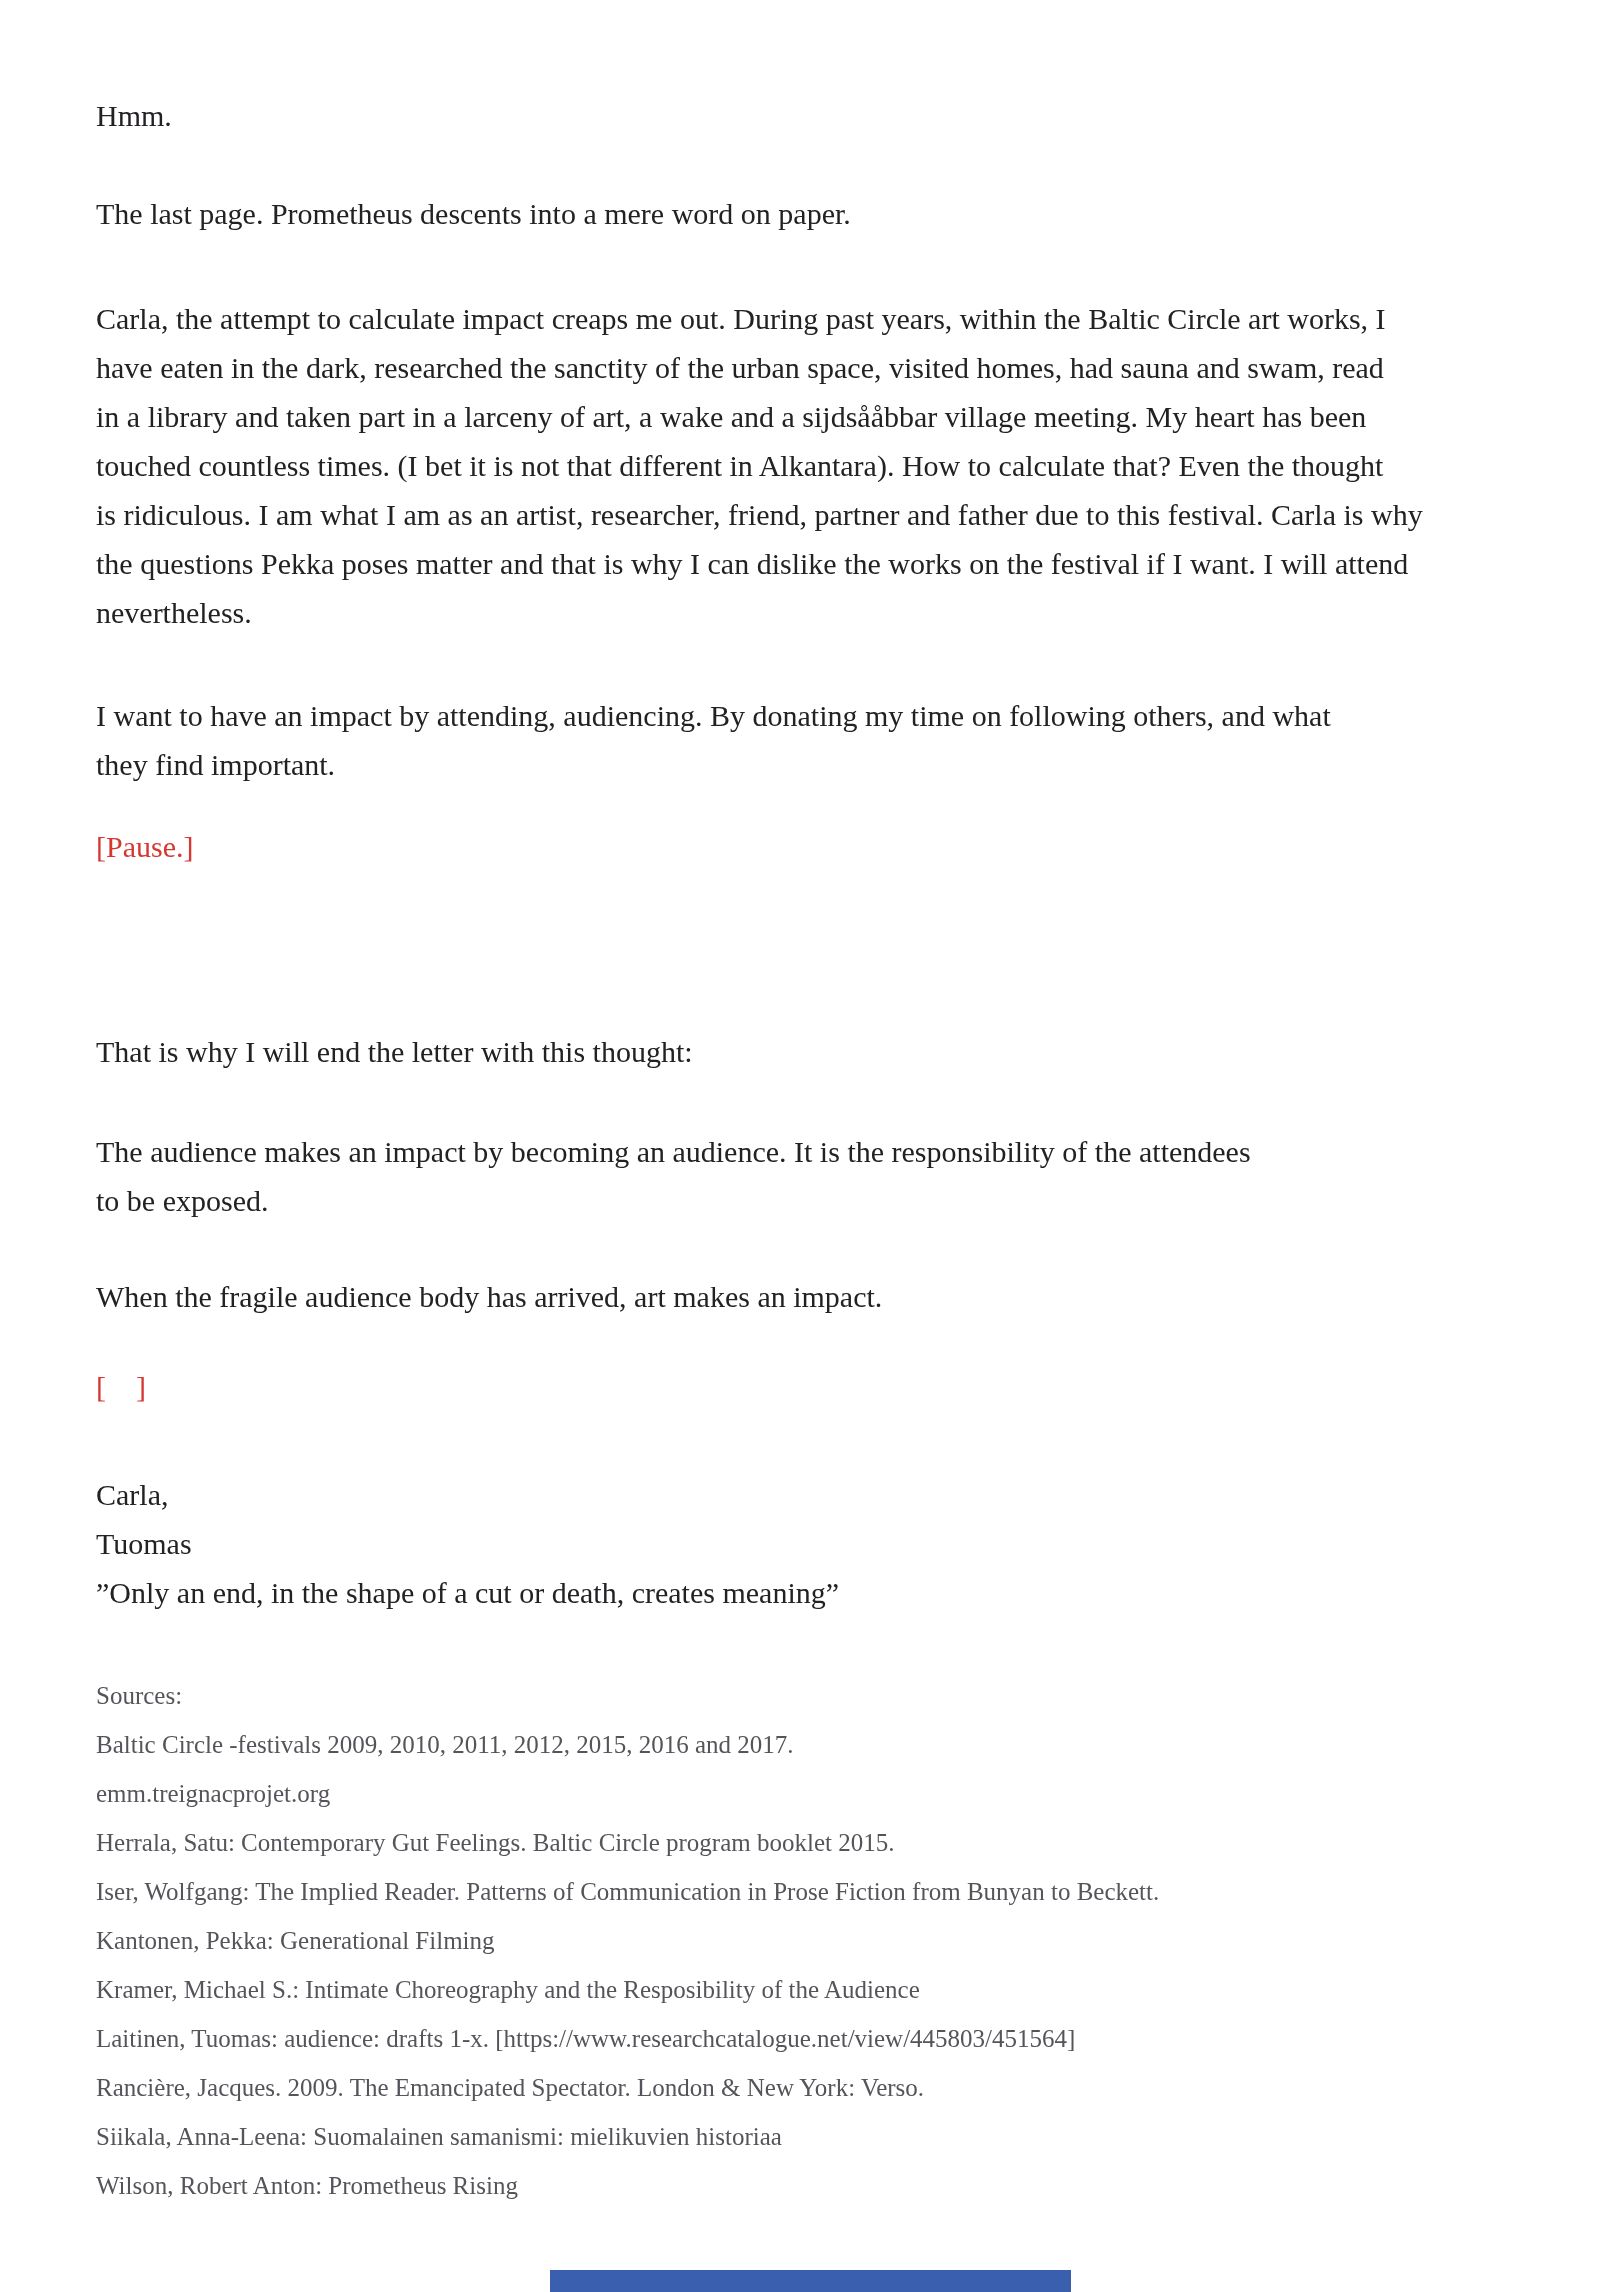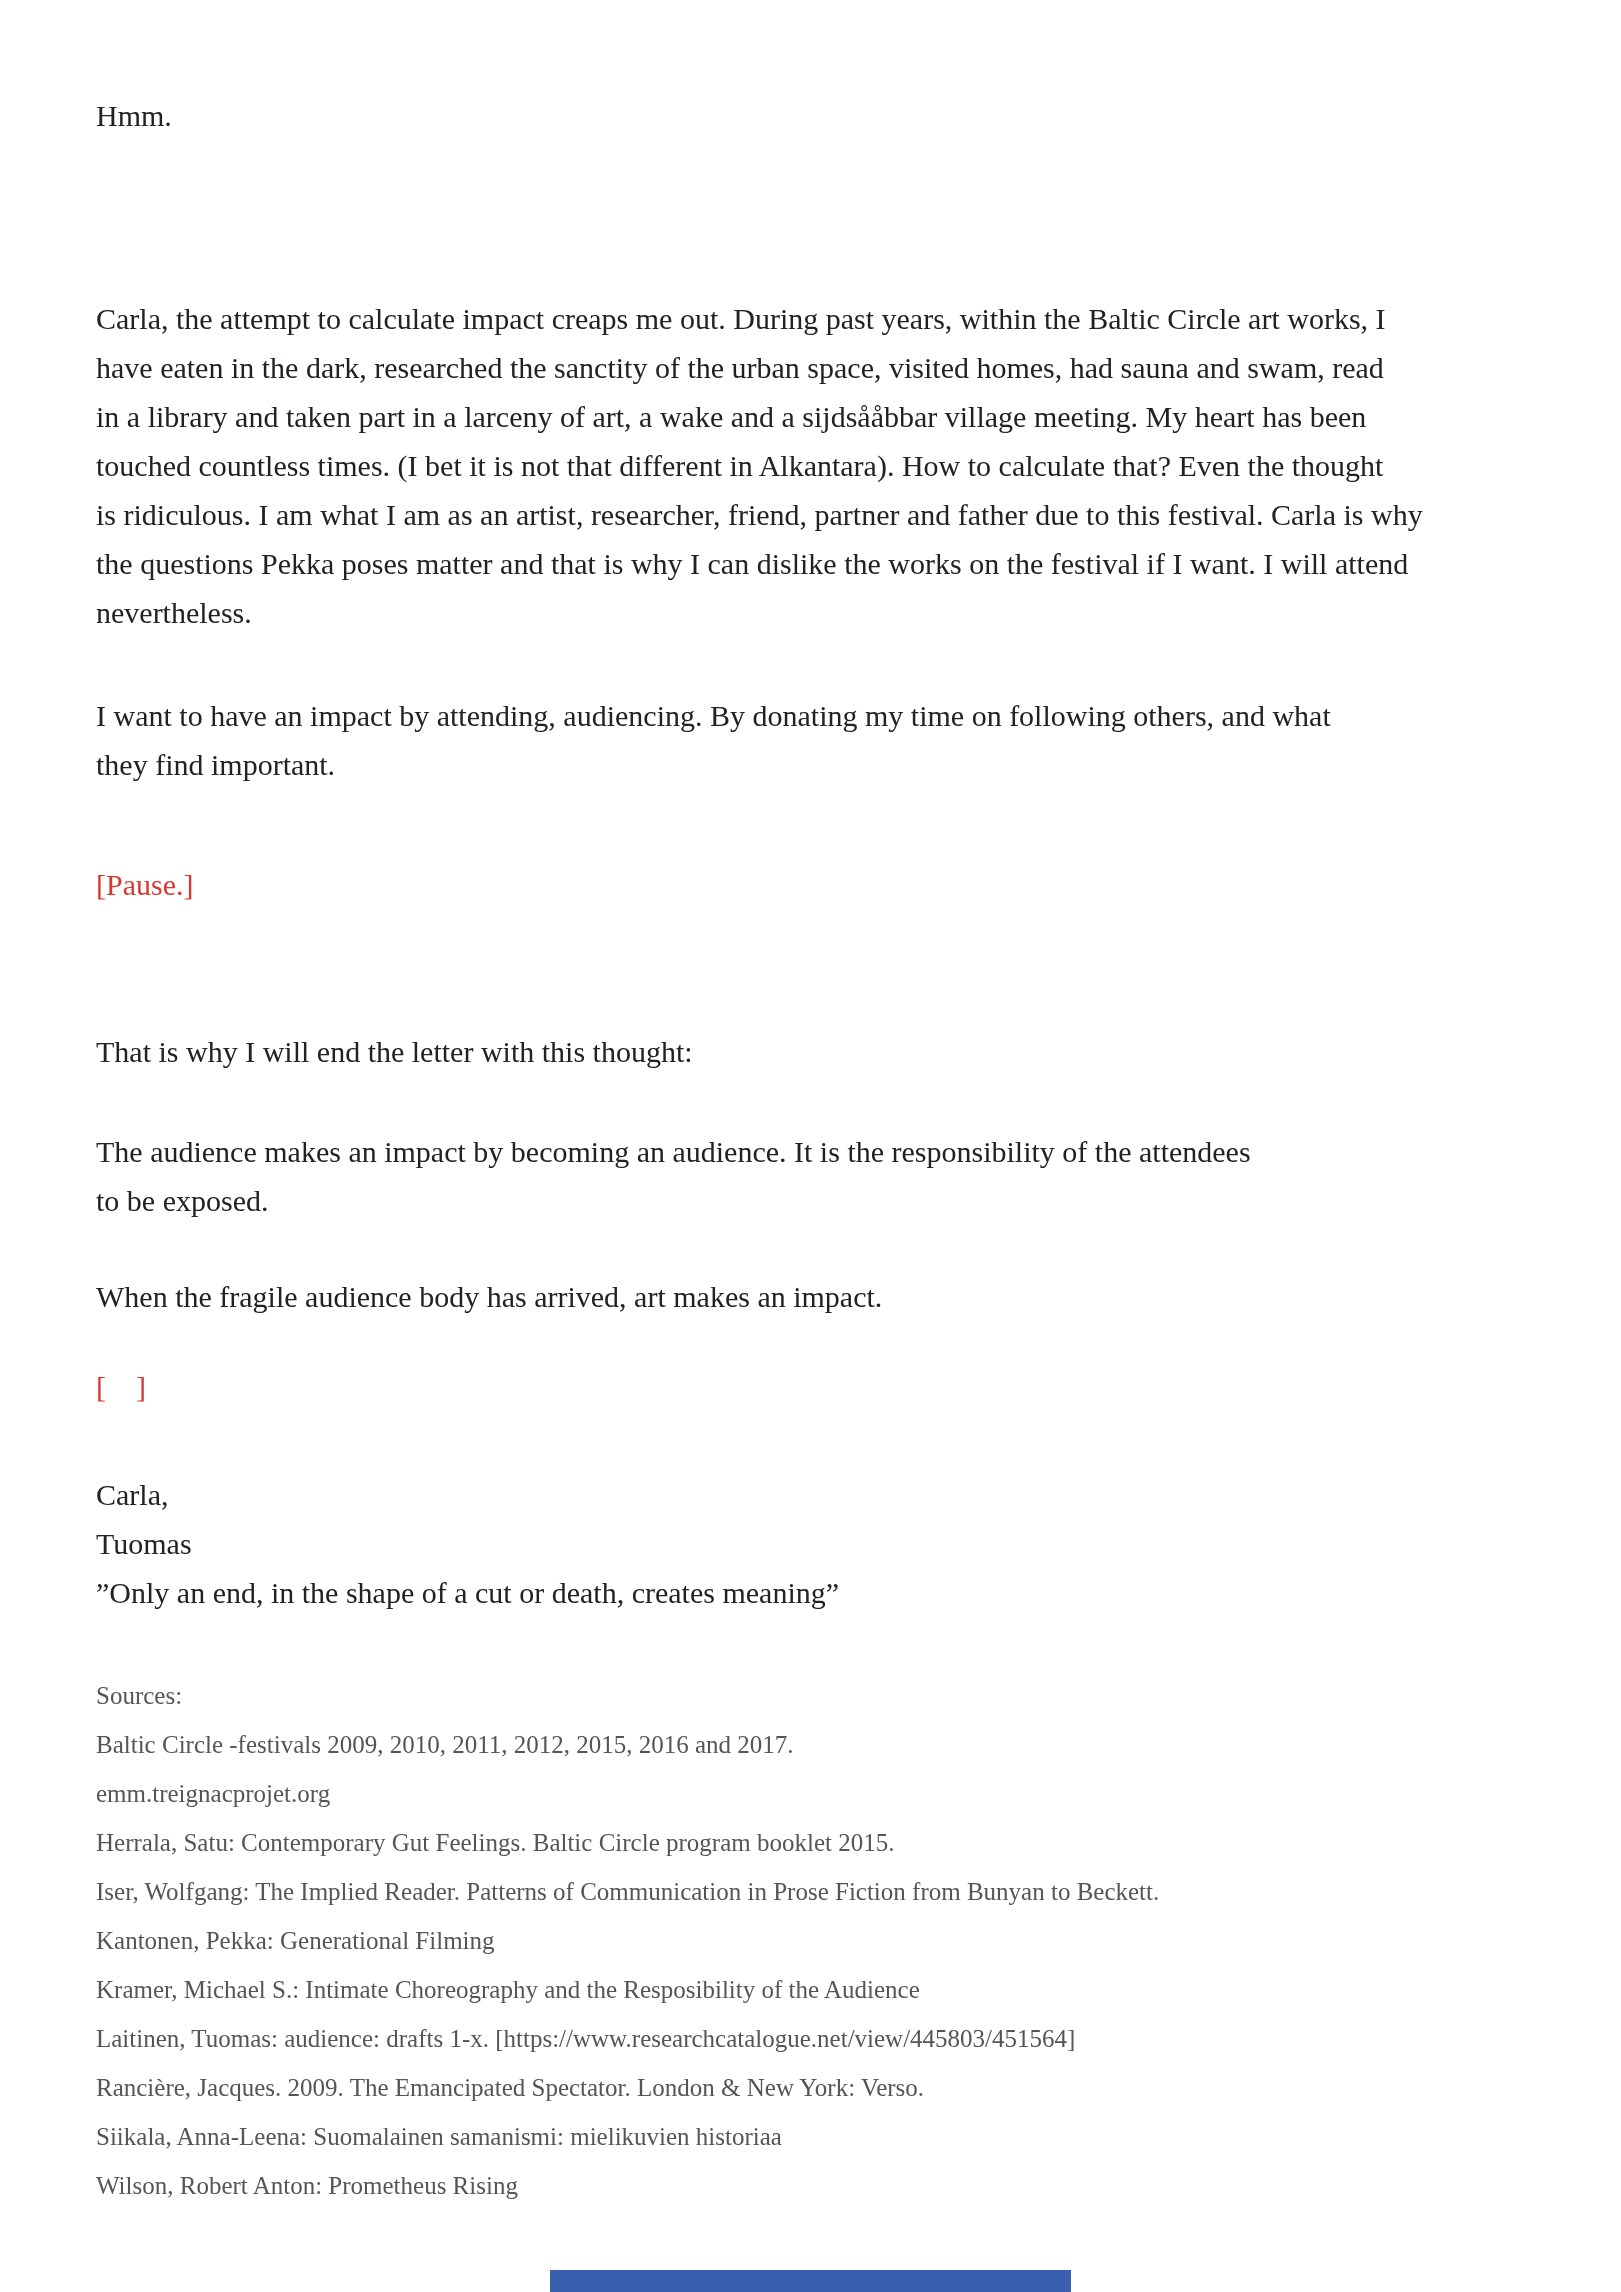--- a/index.html
+++ b/index.html
@@ -40,37 +40,38 @@
     background:#3a5fae;
   }
 </style>
 </head>
 <body>
 
 <div class="page">
 
   <div class="block" style="top:91px">Hmm.</div>
 
+  <div class="block" style="top:189px">The last page. Prometheus descents into a mere word on paper.</div>
 
   <div class="block" style="top:294px">
     <div class="line">Carla, the attempt to calculate impact creaps me out. During past years, within the Baltic Circle art works, I</div>
     <div class="line">have eaten in the dark, researched the sanctity of the urban space, visited homes, had sauna and swam, read</div>
     <div class="line">in a library and taken part in a larceny of art, a wake and a sijdsååbbar village meeting. My heart has been</div>
     <div class="line">touched countless times. (I bet it is not that different in Alkantara). How to calculate that? Even the thought</div>
     <div class="line">is ridiculous. I am what I am as an artist, researcher, friend, partner and father due to this festival. Carla is why</div>
     <div class="line">the questions Pekka poses matter and that is why I can dislike the works on the festival if I want. I will attend</div>
     <div class="line">nevertheless.</div>
   </div>
 
   <div class="block" style="top:691px">
     <div class="line">I want to have an impact by attending, audiencing. By donating my time on following others, and what</div>
     <div class="line">they find important.</div>
   </div>
 
-  <div class="block red" style="top:860px">[Pause.]</div>
+  <div class="block red" style="top:822px">[Pause.]</div>
 
   <div class="block" style="top:1027px">That is why I will end the letter with this thought:</div>
 
   <div class="block" style="top:1127px">
     <div class="line">The audience makes an impact by becoming an audience. It is the responsibility of the attendees</div>
     <div class="line">to be exposed.</div>
   </div>
 
   <div class="block" style="top:1272px">When the fragile audience body has arrived, art makes an impact.</div>
 

